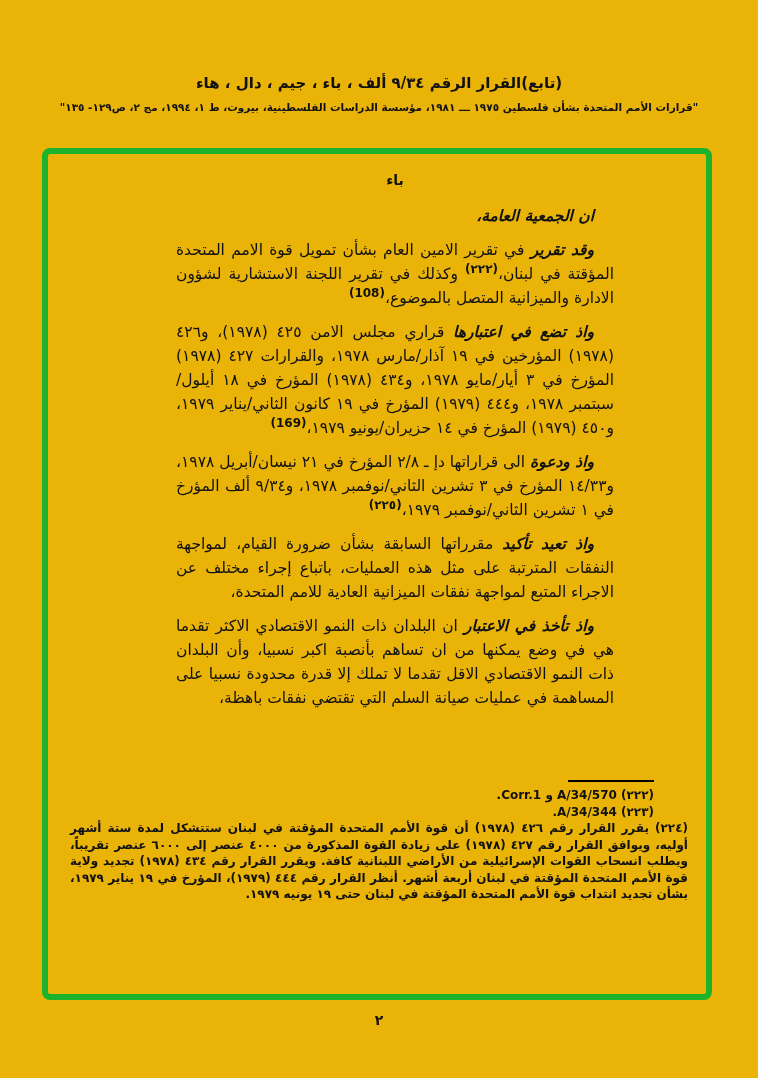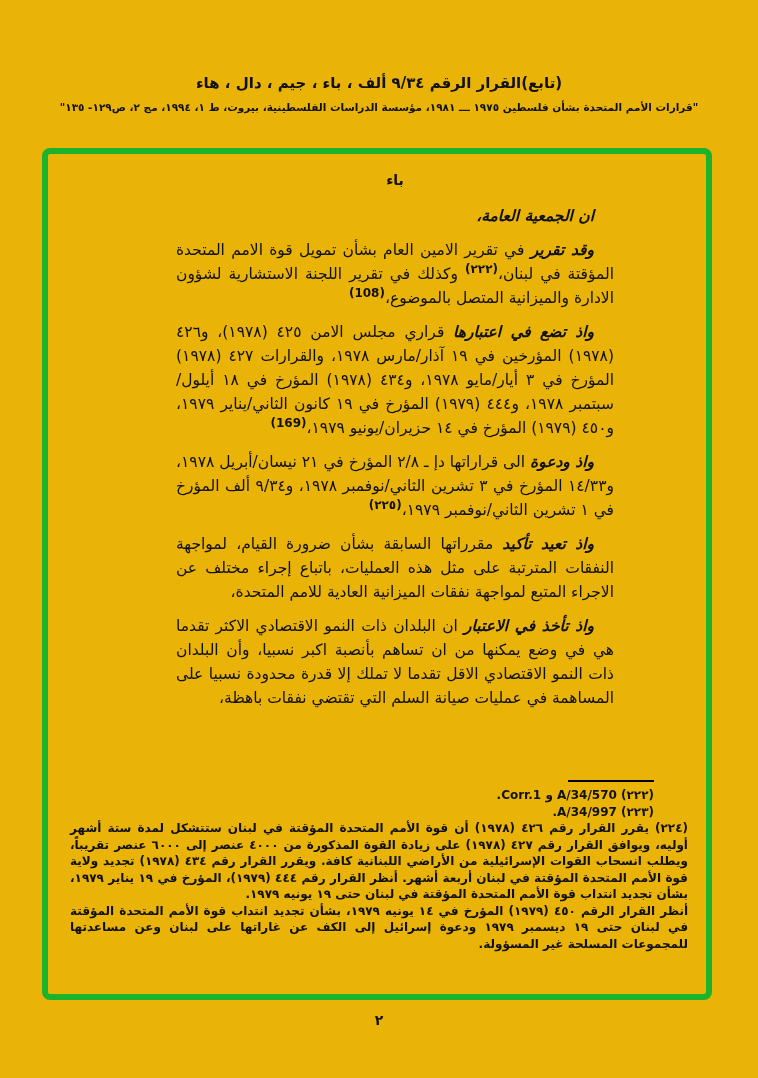--- a/index.html
+++ b/index.html
@@ -113,21 +113,20 @@
       <p class="para"><span class="lead">واذ تعيد تأكيد</span><span> مقرراتها السابقة بشأن ضرورة القيام، لمواجهة النفقات المترتبة على مثل هذه العمليات، باتباع إجراء مختلف عن الاجراء المتبع لمواجهة نفقات الميزانية العادية للامم المتحدة،</span></p>
 
       <p class="para"><span class="lead">واذ تأخذ في الاعتبار</span><span> ان البلدان ذات النمو الاقتصادي الاكثر تقدما هي في وضع يمكنها من ان تساهم بأنصبة اكبر نسبيا، وأن البلدان ذات النمو الاقتصادي الاقل تقدما لا تملك إلا قدرة محدودة نسبيا على المساهمة في عمليات صيانة السلم التي تقتضي نفقات باهظة،</span></p>
 
 
     </div>
 
     <div class="footnotes">
       <div class="fn-rule"></div>
       <p class="fn fn-short">(٢٢٢) A/34/570 و Corr.1.</p>
-      <p class="fn fn-short">(٢٢٣) A/34/997.</p>
+      <p class="fn fn-short">(٢٢٣) A/34/344.</p>
       <p class="fn fn-long">(٢٢٤) يقرر القرار رقم ٤٢٦ (١٩٧٨) أن قوة الأمم المتحدة المؤقتة في لبنان ستتشكل لمدة ستة أشهر أوليه، ويوافق القرار رقم ٤٢٧ (١٩٧٨) على زيادة القوة المذكورة من ٤٠٠٠ عنصر إلى ٦٠٠٠ عنصر تقريباً، ويطلب انسحاب القوات الإسرائيلية من الأراضي اللبنانية كافة. ويقرر القرار رقم ٤٣٤ (١٩٧٨) تجديد ولاية قوة الأمم المتحدة المؤقتة في لبنان أربعة أشهر. أنظر القرار رقم ٤٤٤ (١٩٧٩)، المؤرخ في ١٩ يناير ١٩٧٩، بشأن تجديد انتداب قوة الأمم المتحدة المؤقتة في لبنان حتى ١٩ يونيه ١٩٧٩.</p>
-      <p class="fn fn-long">أنظر القرار الرقم ٤٥٠ (١٩٧٩) المؤرخ في ١٤ يونيه ١٩٧٩، بشأن تجديد انتداب قوة الأمم المتحدة المؤقتة في لبنان حتى ١٩ ديسمبر ١٩٧٩ ودعوة إسرائيل إلى الكف عن غاراتها على لبنان وعن مساعدتها للمجموعات المسلحة غير المسؤولة.</p>
     </div>
   </div>
 
   <div class="page-number">٢</div>
 
 </div>
 
 </body></html>

